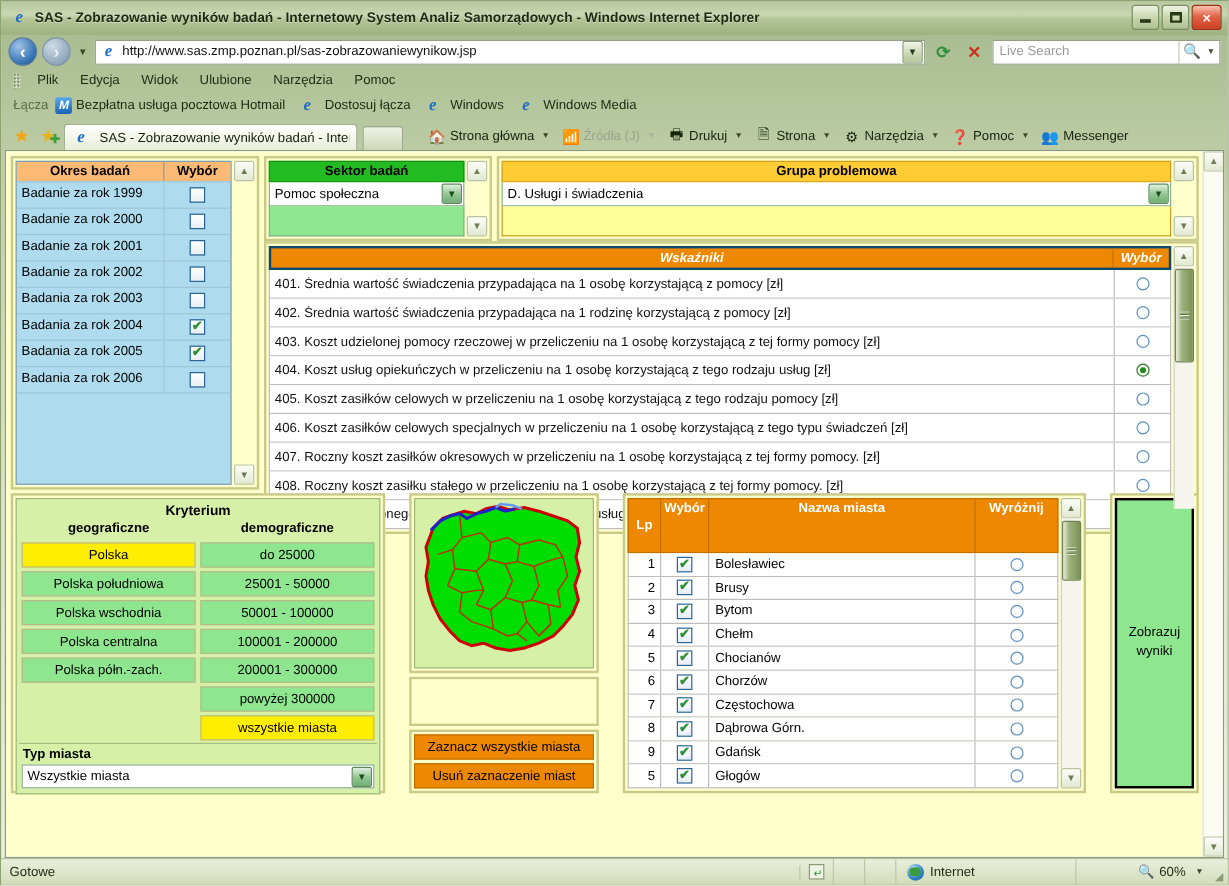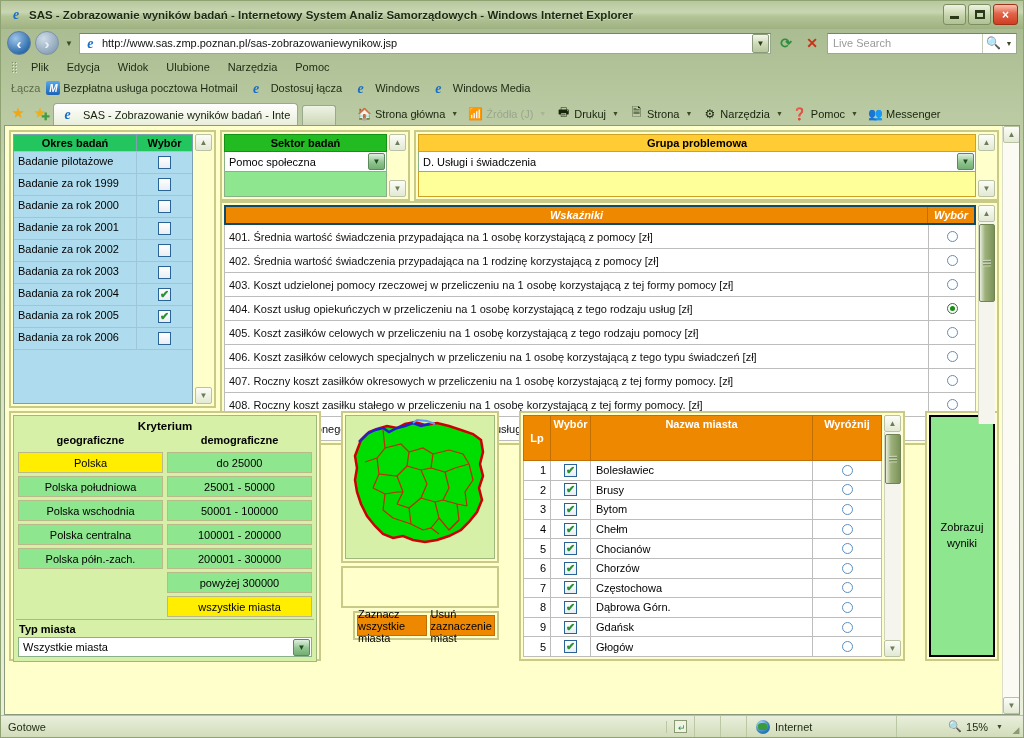--- a/index.html
+++ b/index.html
@@ -194,21 +194,21 @@
   }
 
   
   .top-section { display: flex; gap: 4px; height: 278px; }
 
   
   .okres-wrap { width: 207px; display:flex; flex-direction: column;
                 border: 2px solid #C9C988; background:#FFFFCC; padding:2px; }
   .okres-inner { display:flex; flex:1; }
   .okres-table { flex:1; display:flex; flex-direction: column; background:#AEDCEE; border:1px solid #7d9fb0;}
-  .okres-head { display:flex; background:#22c55e; font-weight:bold; color:#000; font-size:11px;}
+  .okres-head { display:flex; background:#fdba74; font-weight:bold; color:#000; font-size:11px;}
   .okres-head .c1 { flex:1; text-align:center; padding:2px 0; border-right:1px solid #7d9fb0;}
   .okres-head .c2 { width:55px; text-align:center; padding:2px 0;}
   .okres-row { display:flex; border-top:1px solid #9fc6d8; height:22px; }
   .okres-row .c1 { flex:1; padding:3px 4px; color:#000; font-size:11px; border-right:1px solid #9fc6d8;}
   .okres-row .c2 { width:55px; display:flex; align-items:center; justify-content:center;}
   .okres-fill { flex:1; border-top:1px solid #9fc6d8; }
   .chk {
     width:13px;height:13px;border:1px solid #2a6496; background:linear-gradient(to bottom,#ffffff,#e8eef4);
     display:flex;align-items:center;justify-content:center;
   }
@@ -288,21 +288,21 @@
   .typ-label { font-weight:bold; font-size:11px; padding:3px 3px 2px; border-top:1px solid #a8bd83; }
   .typ-select { margin:0 2px 2px; background:#fff; border:1px solid #8ab08a; height:20px;
                 display:flex;align-items:center; padding-left:4px; font-size:11px;}
   .typ-select .txt { flex:1; }
 
   
   .map-col { width: 158px; display:flex; flex-direction:column; gap:3px; }
   .map-box { border:2px solid #C9C988; background:#FFFFCC; padding:2px; height:152px; }
   .map-inner { background:#D6F0A8; border:1px solid #9fb97a; height:100%; position:relative; overflow:hidden;}
   .map-spacer { border:2px solid #C9C988; background:#FFFFCC; height:42px; }
-  .map-btns { display:flex; flex-direction:row; gap:3px; border:2px solid #C9C988; background:#FFFFCC; padding:2px;margin-left:12px; }
+  .map-btns { display:flex; flex-direction:column; gap:3px; border:2px solid #C9C988; background:#FFFFCC; padding:2px; }
   .obtn {
     background:#EE8800; border:1px solid #c06f00; height:21px;
     display:flex; align-items:center; justify-content:center;
     font-size:11px; color:#000;
   }
 
   
   .city-wrap { flex:1; display:flex; border:2px solid #C9C988; background:#FFFFCC; padding:2px; }
   .city-main { flex:1; display:flex; flex-direction:column; }
   .city-head { display:flex; background:#EE8800; color:#fff; font-weight:bold; font-size:11px; border:1px solid #c06f00;}
@@ -474,26 +474,20 @@
       <div class="top-section">
 
         <div class="okres-wrap">
           <div class="okres-inner">
             <div class="okres-table">
               <div class="okres-head">
                 <div class="c1">Okres badań</div>
                 <div class="c2">Wybór</div>
               </div>
               <div class="okres-row">
-                <div class="c1">Badanie pilotażowe</div>
-                <div class="c2">
-                    <span class="chk"></span>
-                  </div>
-              </div>
-              <div class="okres-row">
                 <div class="c1">Badanie za rok 1999</div>
                 <div class="c2">
                     <span class="chk"></span>
                   </div>
               </div>
               <div class="okres-row">
                 <div class="c1">Badanie za rok 2000</div>
                 <div class="c2">
                     <span class="chk"></span>
                   </div>
@@ -900,20 +894,20 @@
       </span>
     </div>
     <div class="st-cell" style="width:26px;"></div>
     <div class="st-cell" style="width:26px;"></div>
     <div class="st-zone">
       <span class="globe"></span>
       <span>Internet</span>
     </div>
     <div class="st-zoom">
       <span class="zoomico">🔍</span>
-      <span>15%</span>
+      <span>60%</span>
       <span style="font-size:7px;color:#3b4a27;margin-left:4px;">▼</span>
     </div>
     <div class="grip-corner">
       <span style="font-size:9px;color:#8a9a72;">◢</span>
     </div>
   </div>
 </div>
 
 </body></html>

